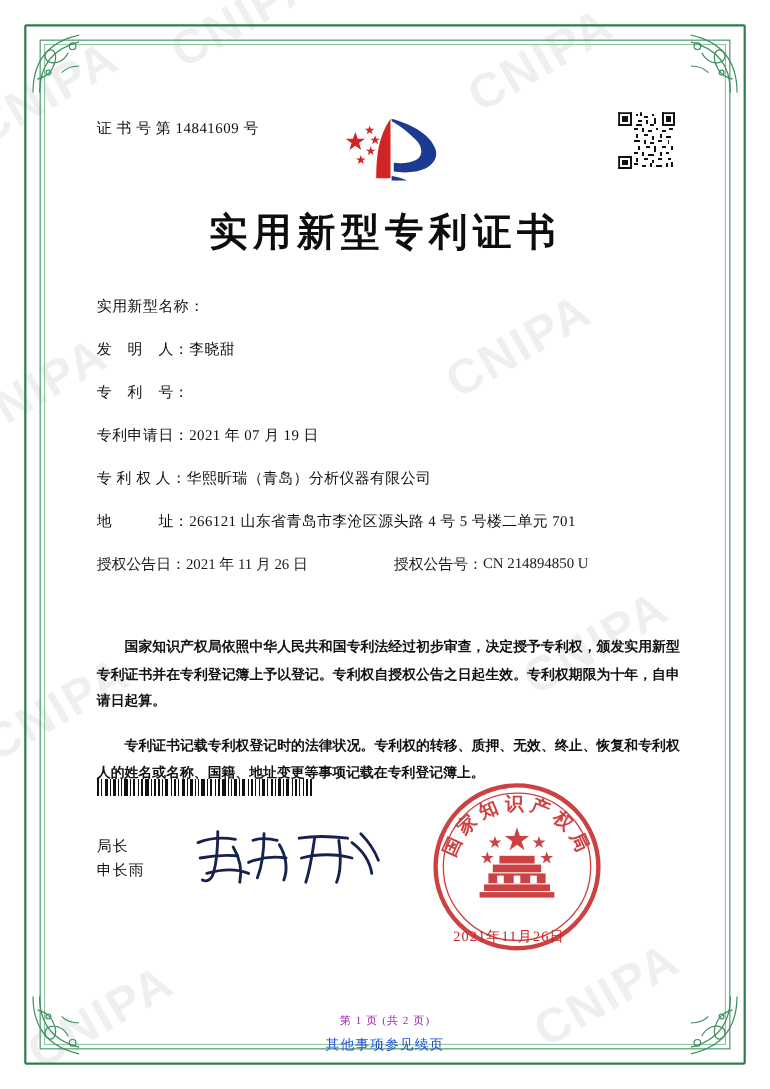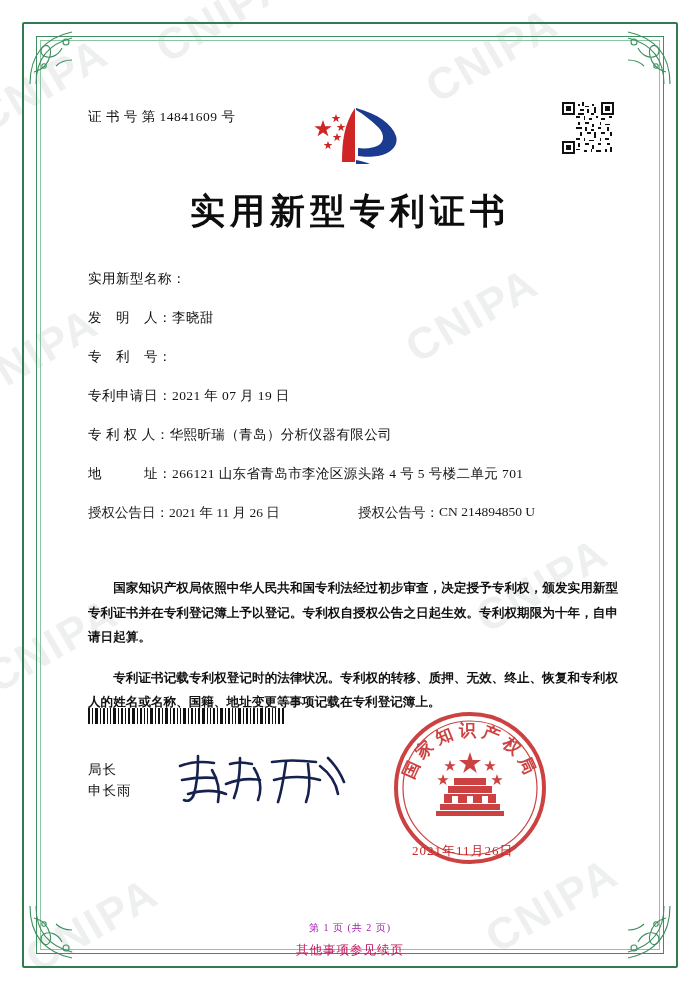--- a/index.html
+++ b/index.html
@@ -231,21 +231,21 @@
     margin-top: 23px;
   }
 
   .footnote {
     position: absolute;
     left: 0;
     right: 0;
     top: 882px;
     text-align: center;
     font-size: 12.5px;
-    color: #be185d;
+    color: #1d4ed8;
     letter-spacing: 1px;
   }
 </style>
 </head>
 <body>
 
 <div class="watermarks">
   <div class="wm" style="left:-30px; top:60px; font-size:44px;">CNIPA</div>
   <div class="wm" style="left:150px; top:-10px; font-size:44px;">CNIPA</div>
   <div class="wm" style="left:420px; top:30px; font-size:44px;">CNIPA</div>

